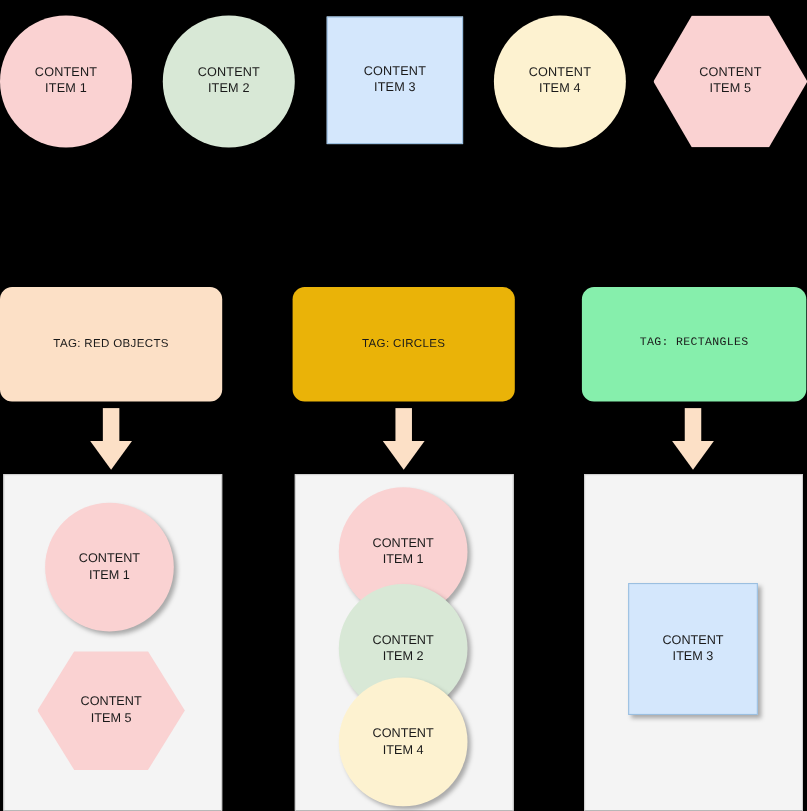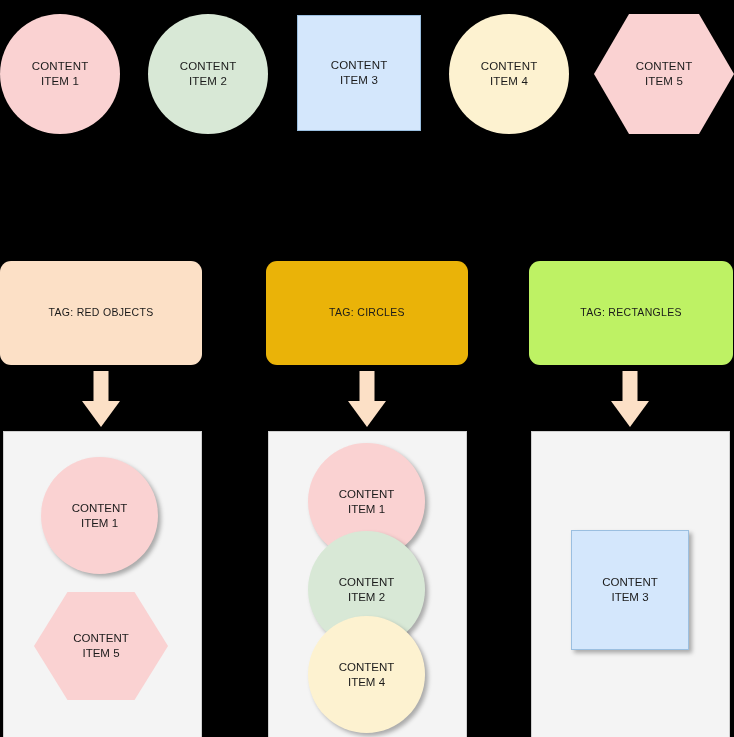--- a/index.html
+++ b/index.html
@@ -112,21 +112,21 @@
       <div class="node src-rect" style="position: absolute; background: rgb(212, 231, 252); border: 1px solid rgb(155, 191, 224); left: 297px; top: 3px; width: 124px; height: 116px;"><span>CONTENT
 ITEM 3</span></div>
       <div class="node src-circle" style="position: absolute; background: rgb(253, 242, 208); left: 449px; top: 2px; width: 120px; height: 120px;"><span>CONTENT
 ITEM 4</span></div>
       <div class="node src-hex" style="position: absolute; background: rgb(250, 210, 210); left: 594px; top: 2px; width: 140px; height: 120px;"><span>CONTENT
 ITEM 5</span></div>
     </div>
   <div id="layer-tags">
       <div class="node tag-box" style="position: absolute; background: rgb(252, 224, 198); left: 0px; top: 249px; width: 202px; height: 104px;"><span>TAG: RED OBJECTS</span></div>
       <div class="node tag-box" style="position: absolute; background: #eab308; left: 266px; top: 249px; width: 202px; height: 104px;"><span>TAG: CIRCLES</span></div>
-      <div class="node tag-box" style="position: absolute; background: #bef264; left: 529px; top: 249px; width: 204px; height: 104px;"><span>TAG: RECTANGLES</span></div>
+      <div class="node tag-box" style="position: absolute; background: #86efac; left: 529px; top: 249px; width: 204px; height: 104px; font-family: Liberation Mono, monospace;"><span>TAG: RECTANGLES</span></div>
     </div>
   <div id="layer-arrows">
       <div class="arrow" style="left: 82px; top: 359px; width: 38px; height: 56px;">
         <div class="shaft" style="width: 15px; height: 30px; background: rgb(252, 224, 198);"></div>
         <div class="head" style="top: 30px; border-top: 26px solid rgb(252, 224, 198);"></div>
       </div>
       <div class="arrow" style="left: 348px; top: 359px; width: 38px; height: 56px;">
         <div class="shaft" style="width: 15px; height: 30px; background: rgb(252, 224, 198);"></div>
         <div class="head" style="top: 30px; border-top: 26px solid rgb(252, 224, 198);"></div>
       </div>

